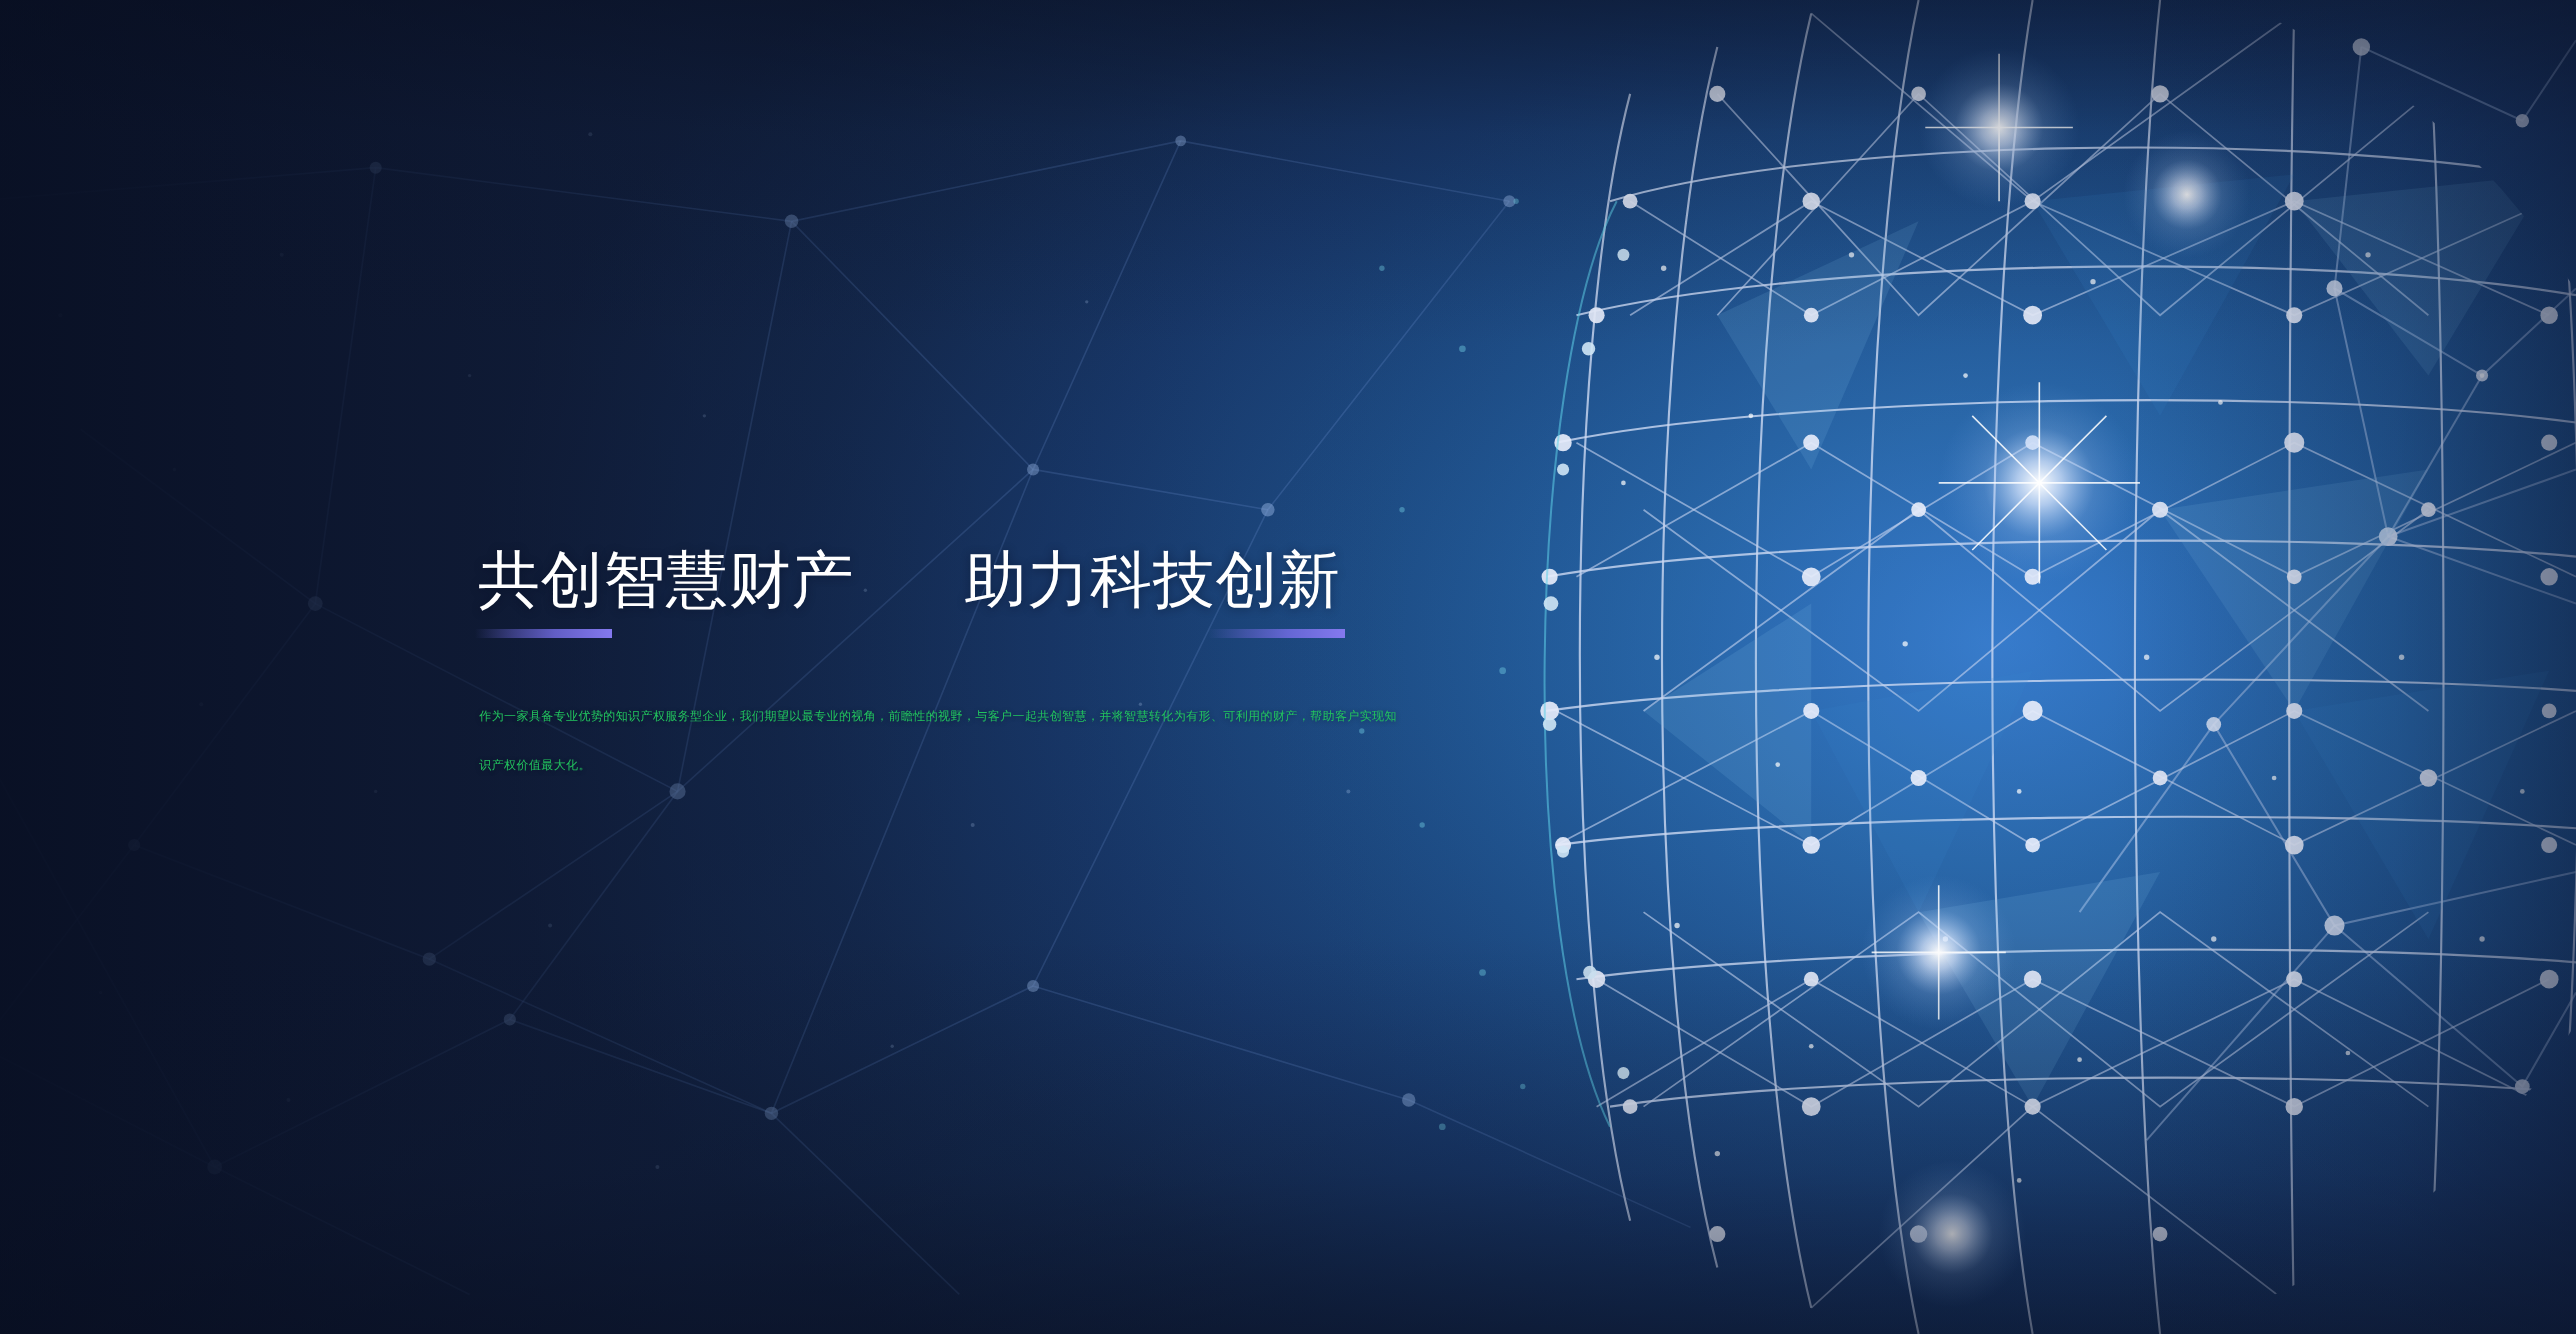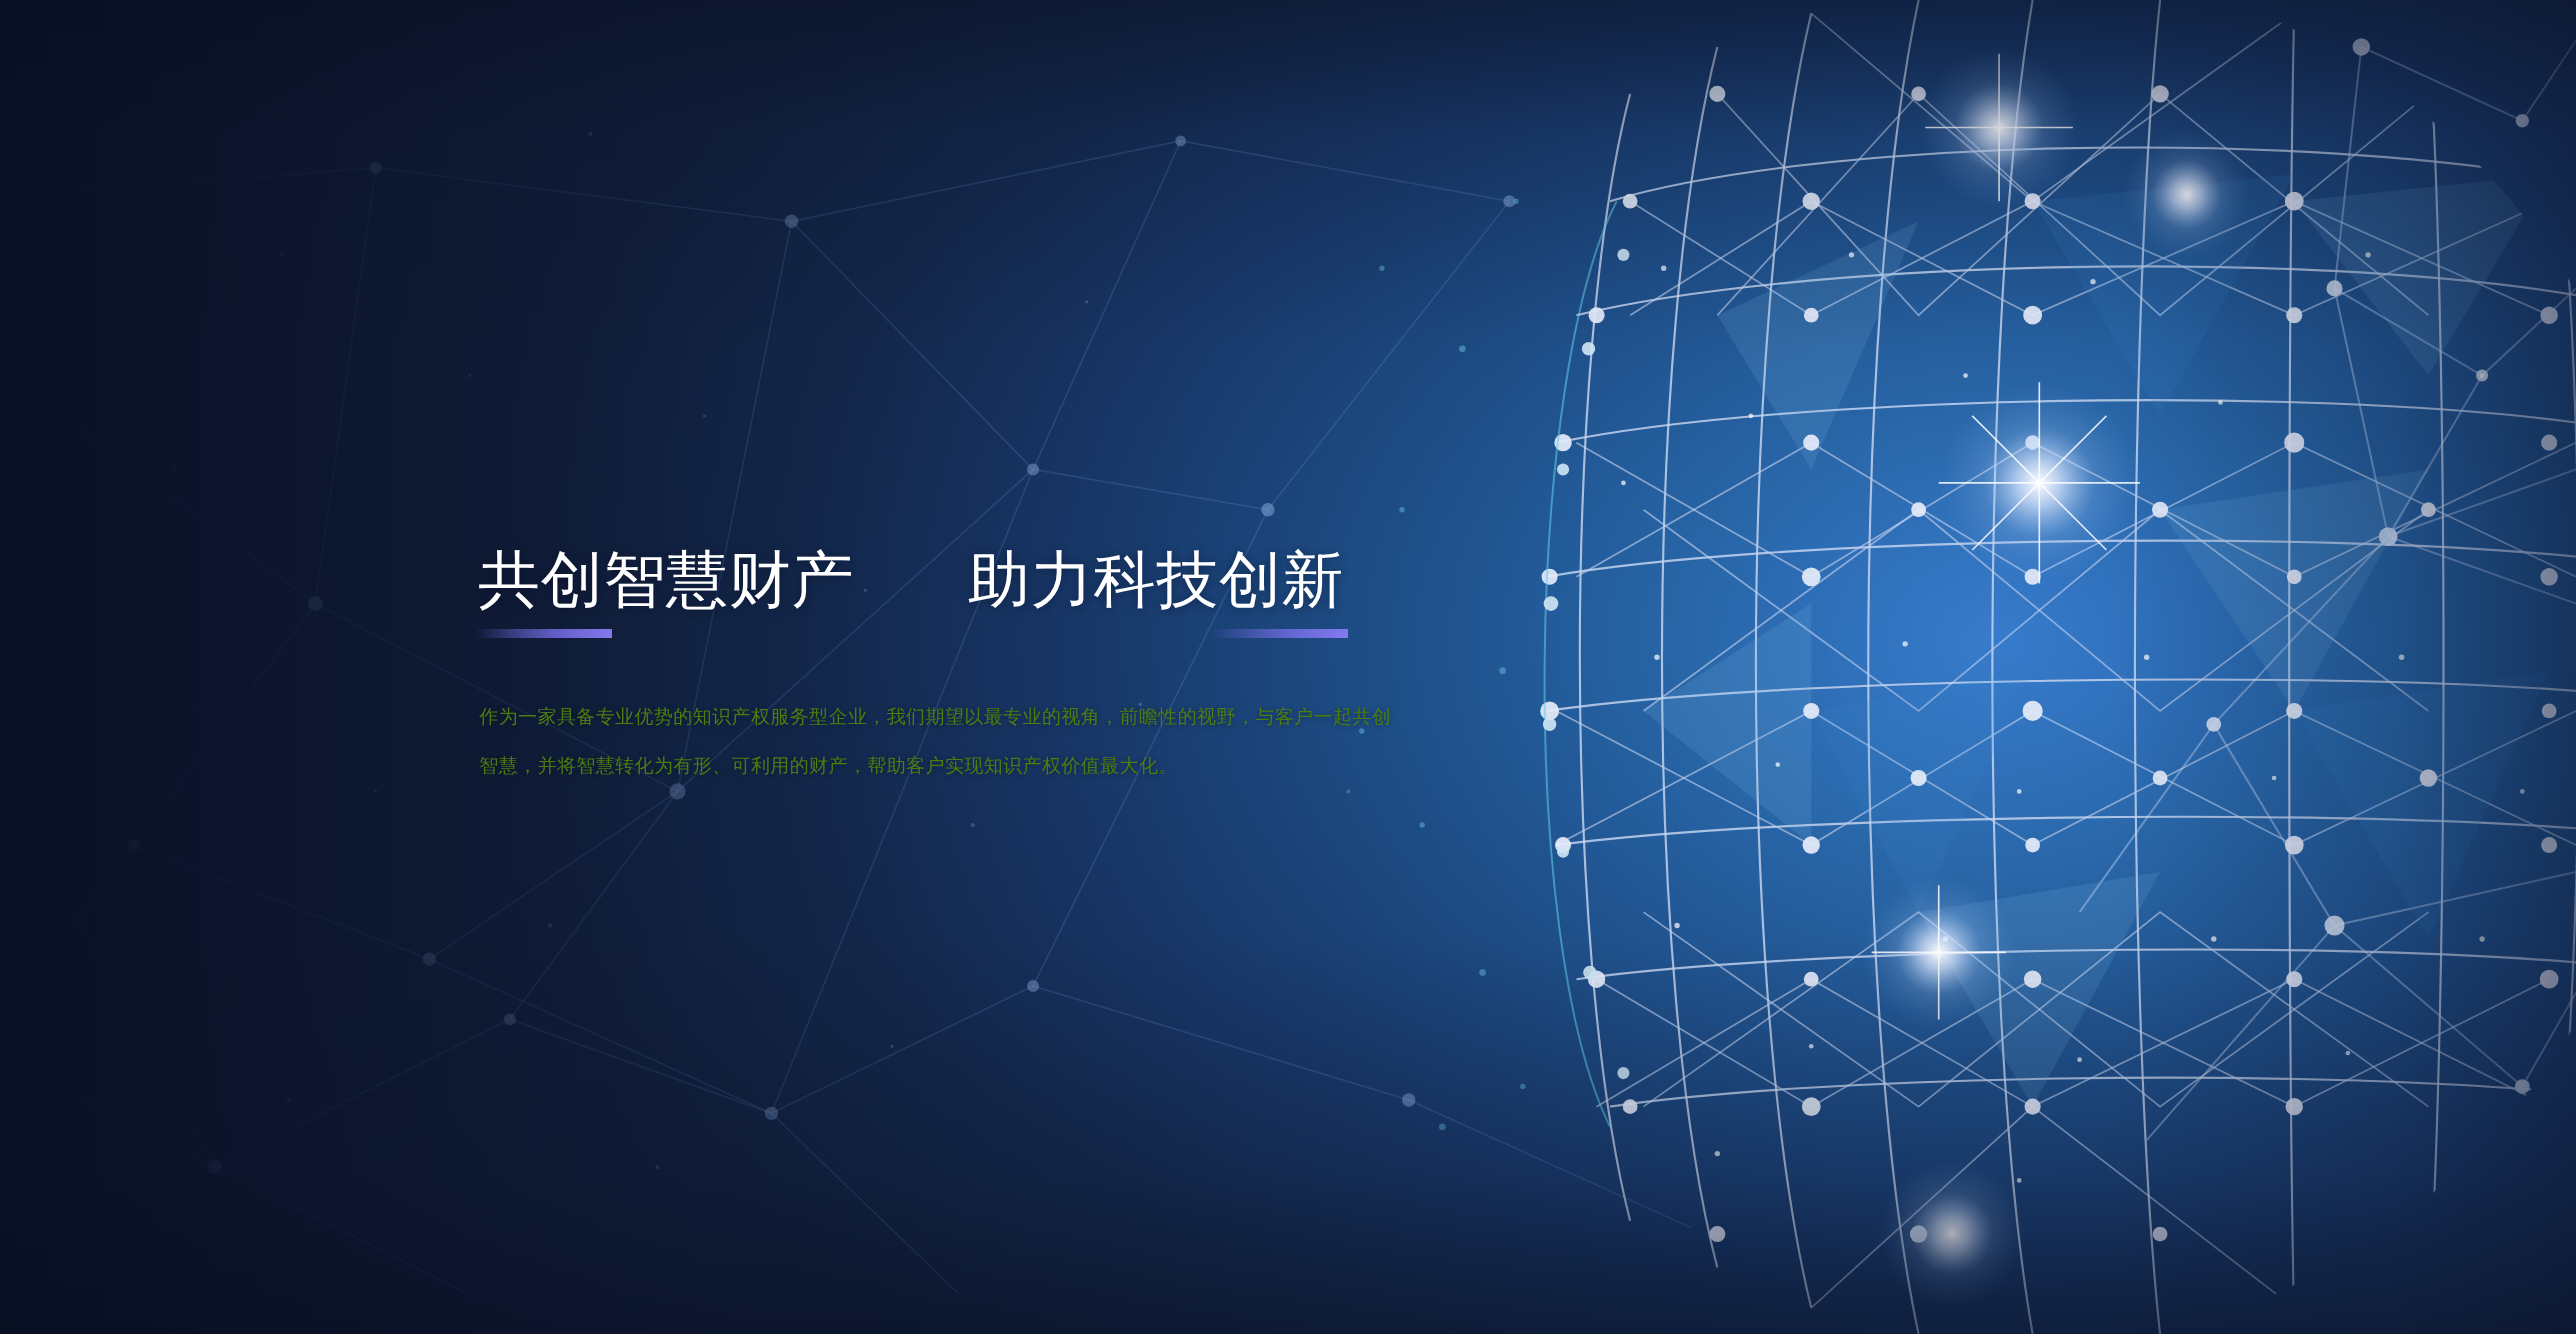--- a/index.html
+++ b/index.html
@@ -8,20 +8,21 @@
     width:2576px; height:1334px;
     overflow:hidden;
     background:#0d1830;
     font-family:"Liberation Sans","DejaVu Sans",sans-serif;
   }
 
   #banner {
     position:relative;
     width:2576px; height:1334px;
     overflow:hidden;
+    font-family:Liberation Serif, serif;
   }
 
   
   .bg-base {
     position:absolute; inset:0;
     background:
       radial-gradient(ellipse 60% 75% at 78% 48%,
           #2a6fc4 0%, #23609f 22%, #1d4c84 42%, #18386a 62%, #142a50 80%, #11203e 100%),
       linear-gradient(100deg,
           #0e1730 0%, #101c38 14%, #132444 28%, #163058 42%,
@@ -82,22 +83,22 @@
         rgba(110,104,220,0.45) 28%,
         rgba(118,110,232,0.80) 58%,
         #8479ef 100%);
   }
   .underline.u2 { left:auto; right:-4px; }
 
   .body-copy {
     position:absolute;
     left:1.3px; top:143px;
     width:918px;
-    color:#4d7c0f;
-    font-size:19px;
+    color:#22c55e;
+    font-size:12px;
     line-height:49px;
     letter-spacing:0.4px;
     text-shadow:0 0.7px 5.4px rgba(5,12,30,0.40);
   }
 </style>
 </head>
 <body>
 
 <div id="banner">
 

